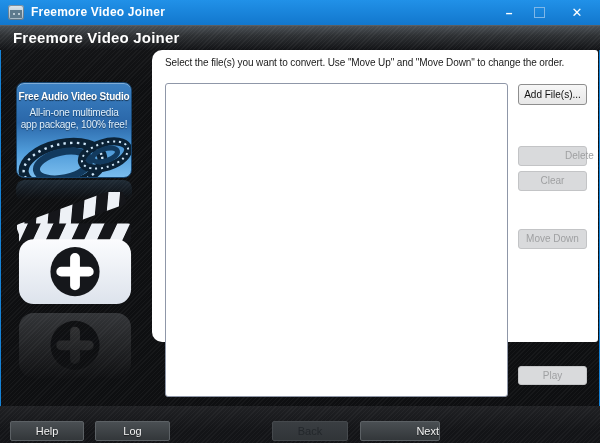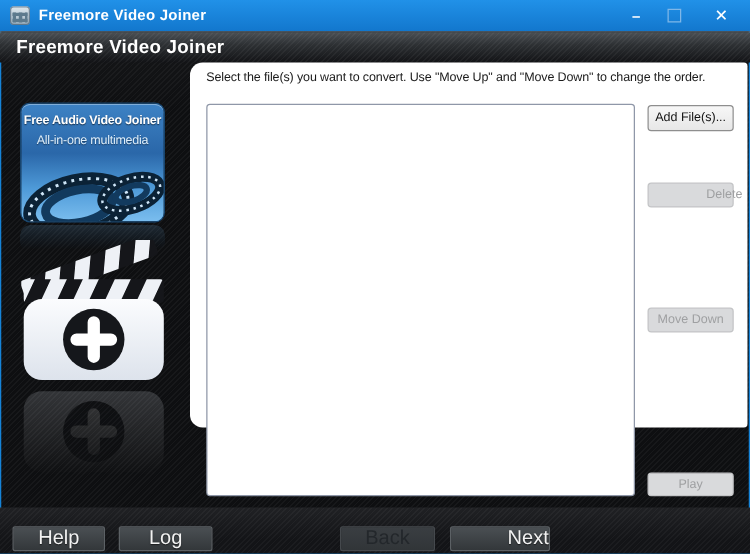--- a/index.html
+++ b/index.html
@@ -65,28 +65,28 @@
   .filelist{position:absolute;left:13px;top:33px;width:343px;height:314px;background:#fff;
     border:1px solid #8f97a8;border-radius:3px;box-sizing:border-box;}
   .side-btn{position:absolute;left:366px;width:69px;height:20px;font-size:10px;
     font-family:"Liberation Sans",sans-serif;border-radius:3px;box-sizing:border-box;
     text-align:center;line-height:18px;cursor:default;}
   .side-btn.on{background:linear-gradient(180deg,#f7f7f7,#e7e7e7);border:1px solid #8e8e8e;
     color:#111;}
   .side-btn.off{background:#d9dadc;border:1px solid #c3c4c6;color:#9fa0a2;}
   .btn-add{top:34px;height:21px;line-height:19px;}
   .btn-delete{top:96px;padding-left:46px;} .btn-clear{top:121px;}
-  .btn-moveup{top:159px;} .btn-movedown{top:196px;}
-  .btn-play{top:328px;height:19px;line-height:17px;}
+  .btn-moveup{top:159px;} .btn-movedown{top:179px;}
+  .btn-play{top:316px;height:19px;line-height:17px;}
   
   .footer{position:absolute;left:0;top:406px;width:600px;height:37px;
     background:
       repeating-linear-gradient(135deg, rgba(255,255,255,.035) 0 1px, rgba(0,0,0,0) 1px 3px),
       linear-gradient(180deg,#202124,#131417 70%);}
-  .f-btn{position:absolute;top:15px;height:20px;font-size:16px;border-radius:2px;
+  .f-btn{position:absolute;top:15px;height:20px;font-size:11px;border-radius:2px;
     box-sizing:border-box;text-align:center;line-height:18px;cursor:default;
     font-family:"Liberation Sans",sans-serif;}
   .f-btn.on{background:linear-gradient(180deg,#4a4f53,#33373a);border:1px solid #5c6165;
     color:#f2f2f2;text-shadow:0 1px 1px rgba(0,0,0,.6);}
   .f-btn.off{background:linear-gradient(180deg,#3a3e42,#313538);border:1px solid #45494d;
     color:#23272b;}
   .f-help{left:10px;width:74px;} .f-log{left:95px;width:75px;}
   .f-back{left:272px;width:76px;} .f-next{left:360px;width:80px;text-align:right;}
   .f-exit{left:517px;width:78px;}
 </style>
@@ -103,23 +103,24 @@
         <span class="box"></span>
       </div>
     <div class="tb-btn tb-close">✕</div>
   </div>
 
   <div class="header">
     <div class="title">Freemore Video Joiner</div>
   </div>
 
   <div class="banner">
-    <div class="banner-title">Free Audio Video Joiner</div>
+    <div class="banner-title">Free Audio Video Studio</div>
     <div class="banner-sub">
       <div>All-in-one multimedia</div>
+      <div>app package, 100% free!</div>
     </div>
     <svg class="film-svg" viewBox="0 0 116 54">
       <ellipse cx="46" cy="40" rx="40" ry="21" fill="none" stroke="#0b2236" stroke-width="10" transform="rotate(-12 46 40)"></ellipse>
       <ellipse cx="46" cy="40" rx="40" ry="21" fill="none" stroke="#cfe6f8" stroke-width="2.4" stroke-dasharray="2.4 4.2" transform="rotate(-12 46 40)"></ellipse>
       <ellipse cx="46" cy="40" rx="27" ry="13" fill="none" stroke="#123a5e" stroke-width="7" transform="rotate(-12 46 40)"></ellipse>
       <ellipse cx="88" cy="30" rx="24" ry="12" fill="none" stroke="#0b2236" stroke-width="8" transform="rotate(-18 88 30)"></ellipse>
       <ellipse cx="88" cy="30" rx="24" ry="12" fill="none" stroke="#cfe6f8" stroke-width="2" stroke-dasharray="2 3.8" transform="rotate(-18 88 30)"></ellipse>
       <ellipse cx="88" cy="30" rx="13" ry="6" fill="none" stroke="#123a5e" stroke-width="5" transform="rotate(-18 88 30)"></ellipse>
     </svg>
   </div>
@@ -149,20 +150,21 @@
     <circle cx="59" cy="81" r="25" fill="#15171b"></circle>
     <path d="M59 67v28 M45 81h28" stroke="#fff" stroke-width="10" stroke-linecap="round"></path>
   </svg>
 
   <div class="panel">
     <div class="instruction">Select the file(s) you want to convert. Use "Move Up" and "Move Down" to change the order.</div>
     <div class="filelist"></div>
 
     <div class="side-btn on  btn-add">Add File(s)...</div>
     <div class="side-btn off btn-delete">Delete</div>
+    <div class="side-btn off btn-clear">Clear</div>
     <div class="side-btn off btn-movedown">Move Down</div>
     <div class="side-btn off btn-play">Play</div>
   </div>
 
   <div class="footer">
     <div class="f-btn on  f-help">Help</div>
     <div class="f-btn on  f-log">Log</div>
     <div class="f-btn off f-back">Back</div>
     <div class="f-btn on  f-next">Next</div>
   </div>

